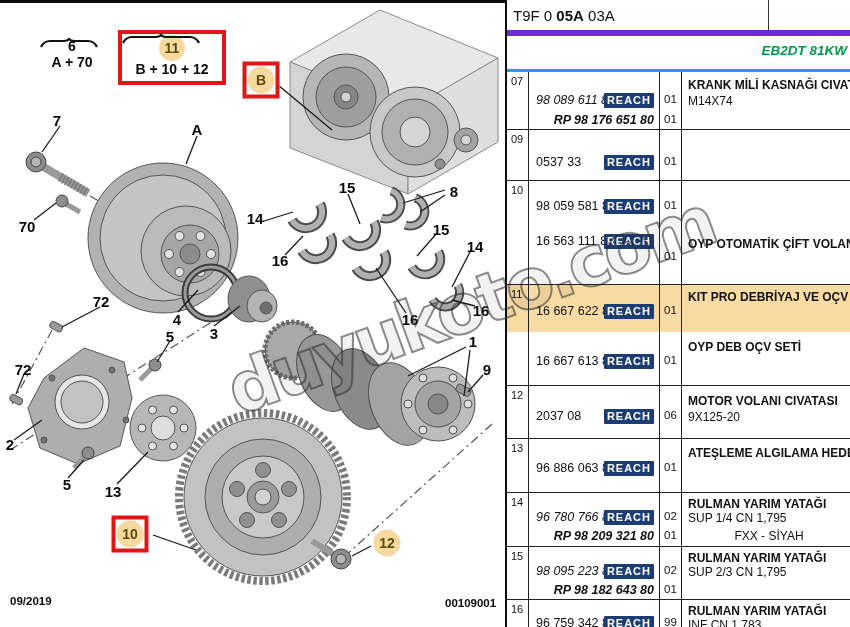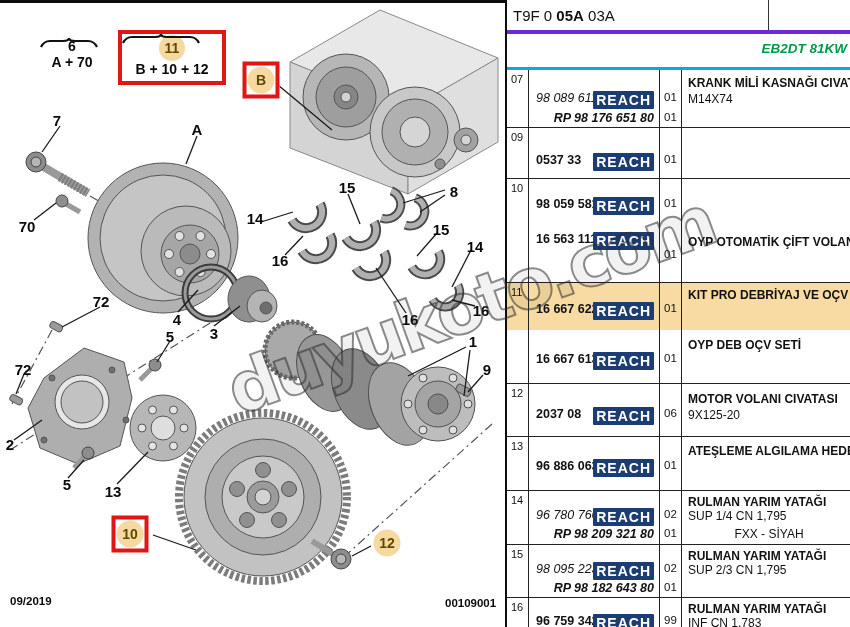--- a/index.html
+++ b/index.html
@@ -28,44 +28,44 @@
   #footdate{left:10px;top:595px;}
   #footdoc{left:445px;top:597px;}
   
   #wm{position:absolute;left:230px;top:352px;width:460px;z-index:50;pointer-events:none;
       font:700 70px "DejaVu Sans",sans-serif;letter-spacing:-4px;color:rgba(0,0,0,0.05);
       -webkit-text-stroke:2px rgba(45,45,45,0.55);transform:rotate(-20deg);transform-origin:0 50%;}
 
   
   #table{position:absolute;left:505px;top:0;width:345px;height:627px;box-sizing:border-box;
          border-left:2px solid #0d0d0d;background:#fff;z-index:10;}
-  #titlerow{position:relative;height:30px;border-bottom:4px solid #6d28d9;}
+  #titlerow{position:relative;height:30px;border-bottom:6px solid #6d28d9;}
   #titletext{position:absolute;left:6px;top:7px;font-size:15px;white-space:nowrap;}
   #titletext .bold{font-weight:bold;}
   #titlecell2{position:absolute;right:0;top:0;width:82px;height:30px;border-left:1px solid #333;box-sizing:border-box;}
   #greenrow{position:relative;height:33px;border-bottom:3px solid #0ea5e9;overflow:hidden;}
   #greentext{position:absolute;right:3px;top:7px;font-size:13.5px;font-style:italic;font-weight:bold;
              color:#009a4a;white-space:nowrap;}
   
   .trow{position:relative;display:flex;border-bottom:1px solid #222;box-sizing:border-box;overflow:hidden;}
   .trow:last-child{border-bottom:none;}
   .hl{position:absolute;left:0;right:0;top:0;z-index:0;}
   .c{position:relative;box-sizing:border-box;z-index:1;}
   .c.ref{width:22px;border-right:1px solid #222;font-size:11px;}
   .c.ref span{position:absolute;left:4px;top:3px;}
   .c.part{width:131px;border-right:1px solid #222;}
   .c.qty{width:22px;border-right:1px solid #222;}
   .c.desc{flex:1;}
   .pl{position:absolute;left:7px;right:3px;height:14px;font-size:12.5px;white-space:nowrap;}
   .pl.i .pn{font-style:italic;font-weight:normal;}
-  .pl.b .pn{font-weight:bold;margin-top:48px;}
+  .pl.b .pn{font-weight:normal;margin-top:48px;}
   .pl.bi .pn{font-weight:bold;font-style:italic;margin-top:40px;}
   .pl.ra{text-align:right;right:5px;}
   .reach{position:absolute;right:2px;top:0px;background:#1c3c74;color:#fff;font-weight:bold;
-         font-size:14px;letter-spacing:1px;padding:2px 3px;line-height:1;border-radius:1px;}
+         font-size:11px;letter-spacing:1px;padding:2px 3px;line-height:1;border-radius:1px;}
   .ql{position:absolute;left:0;right:0;text-align:center;font-size:11.5px;}
   .dl{position:absolute;left:6px;right:0;font-size:12px;white-space:nowrap;}
   .dl.b{font-weight:bold;}
 </style>
 </head>
 <body>
 
 <div id="app">
   <div id="topline"></div>
 

